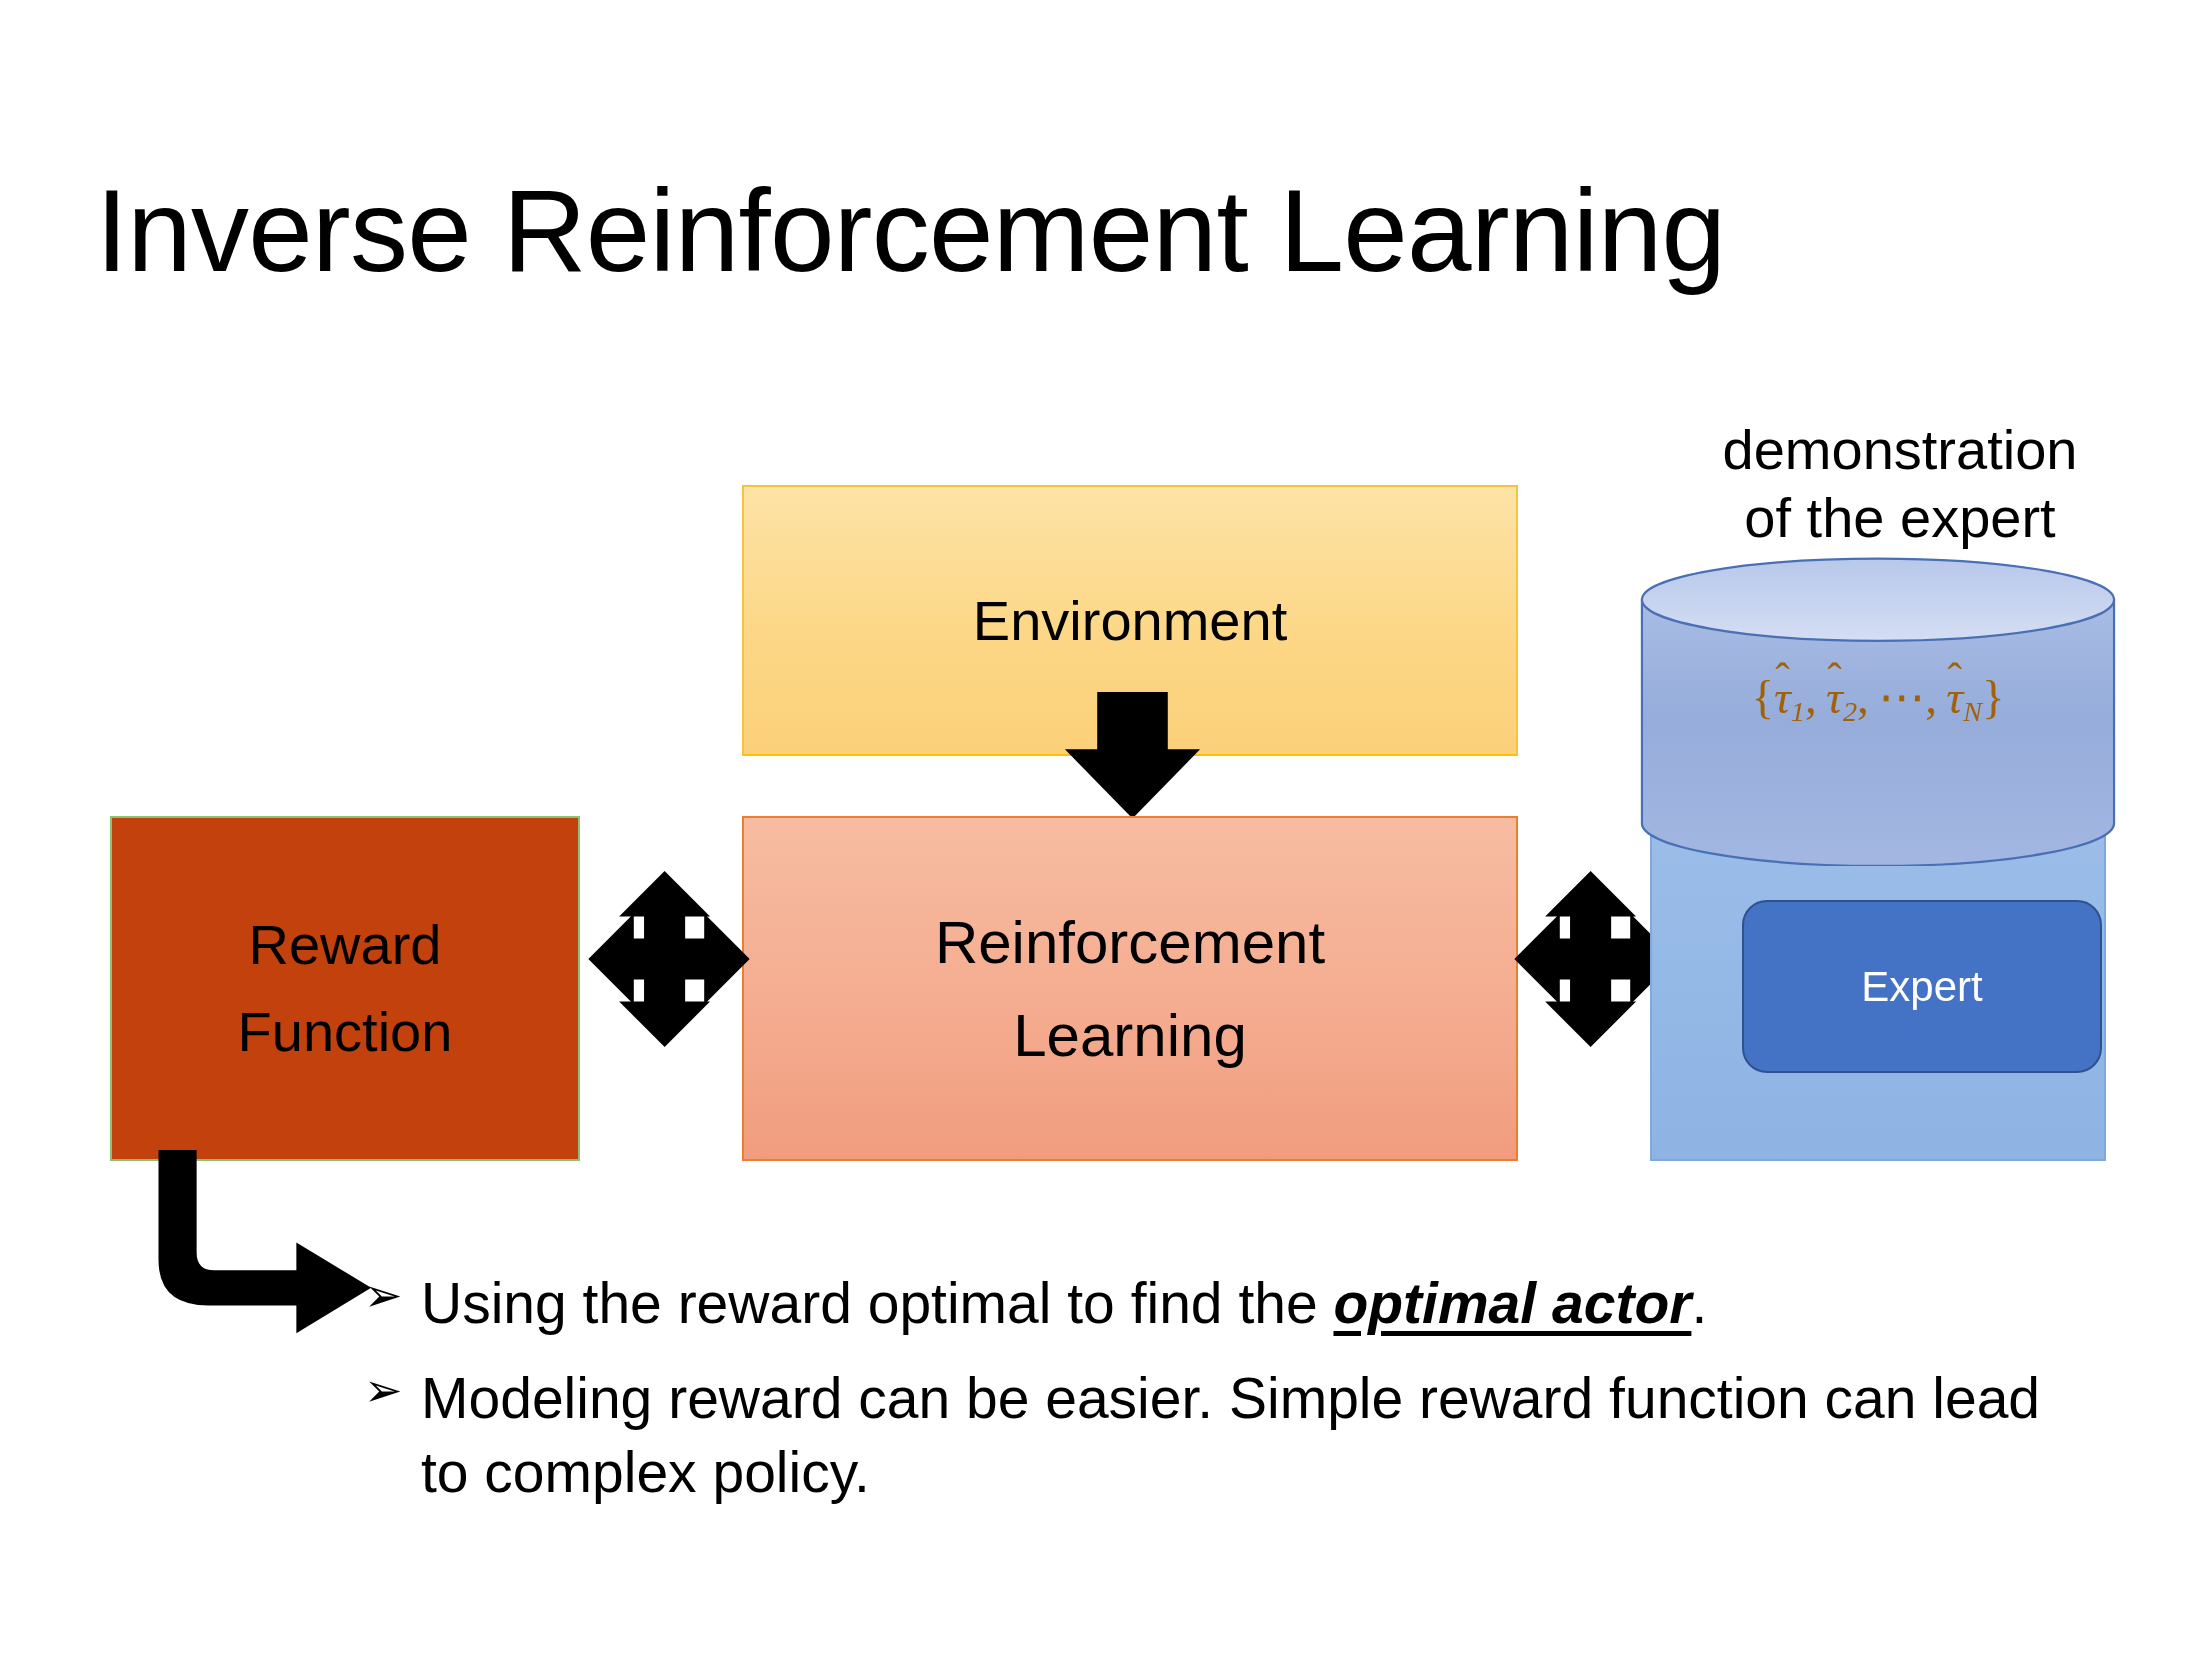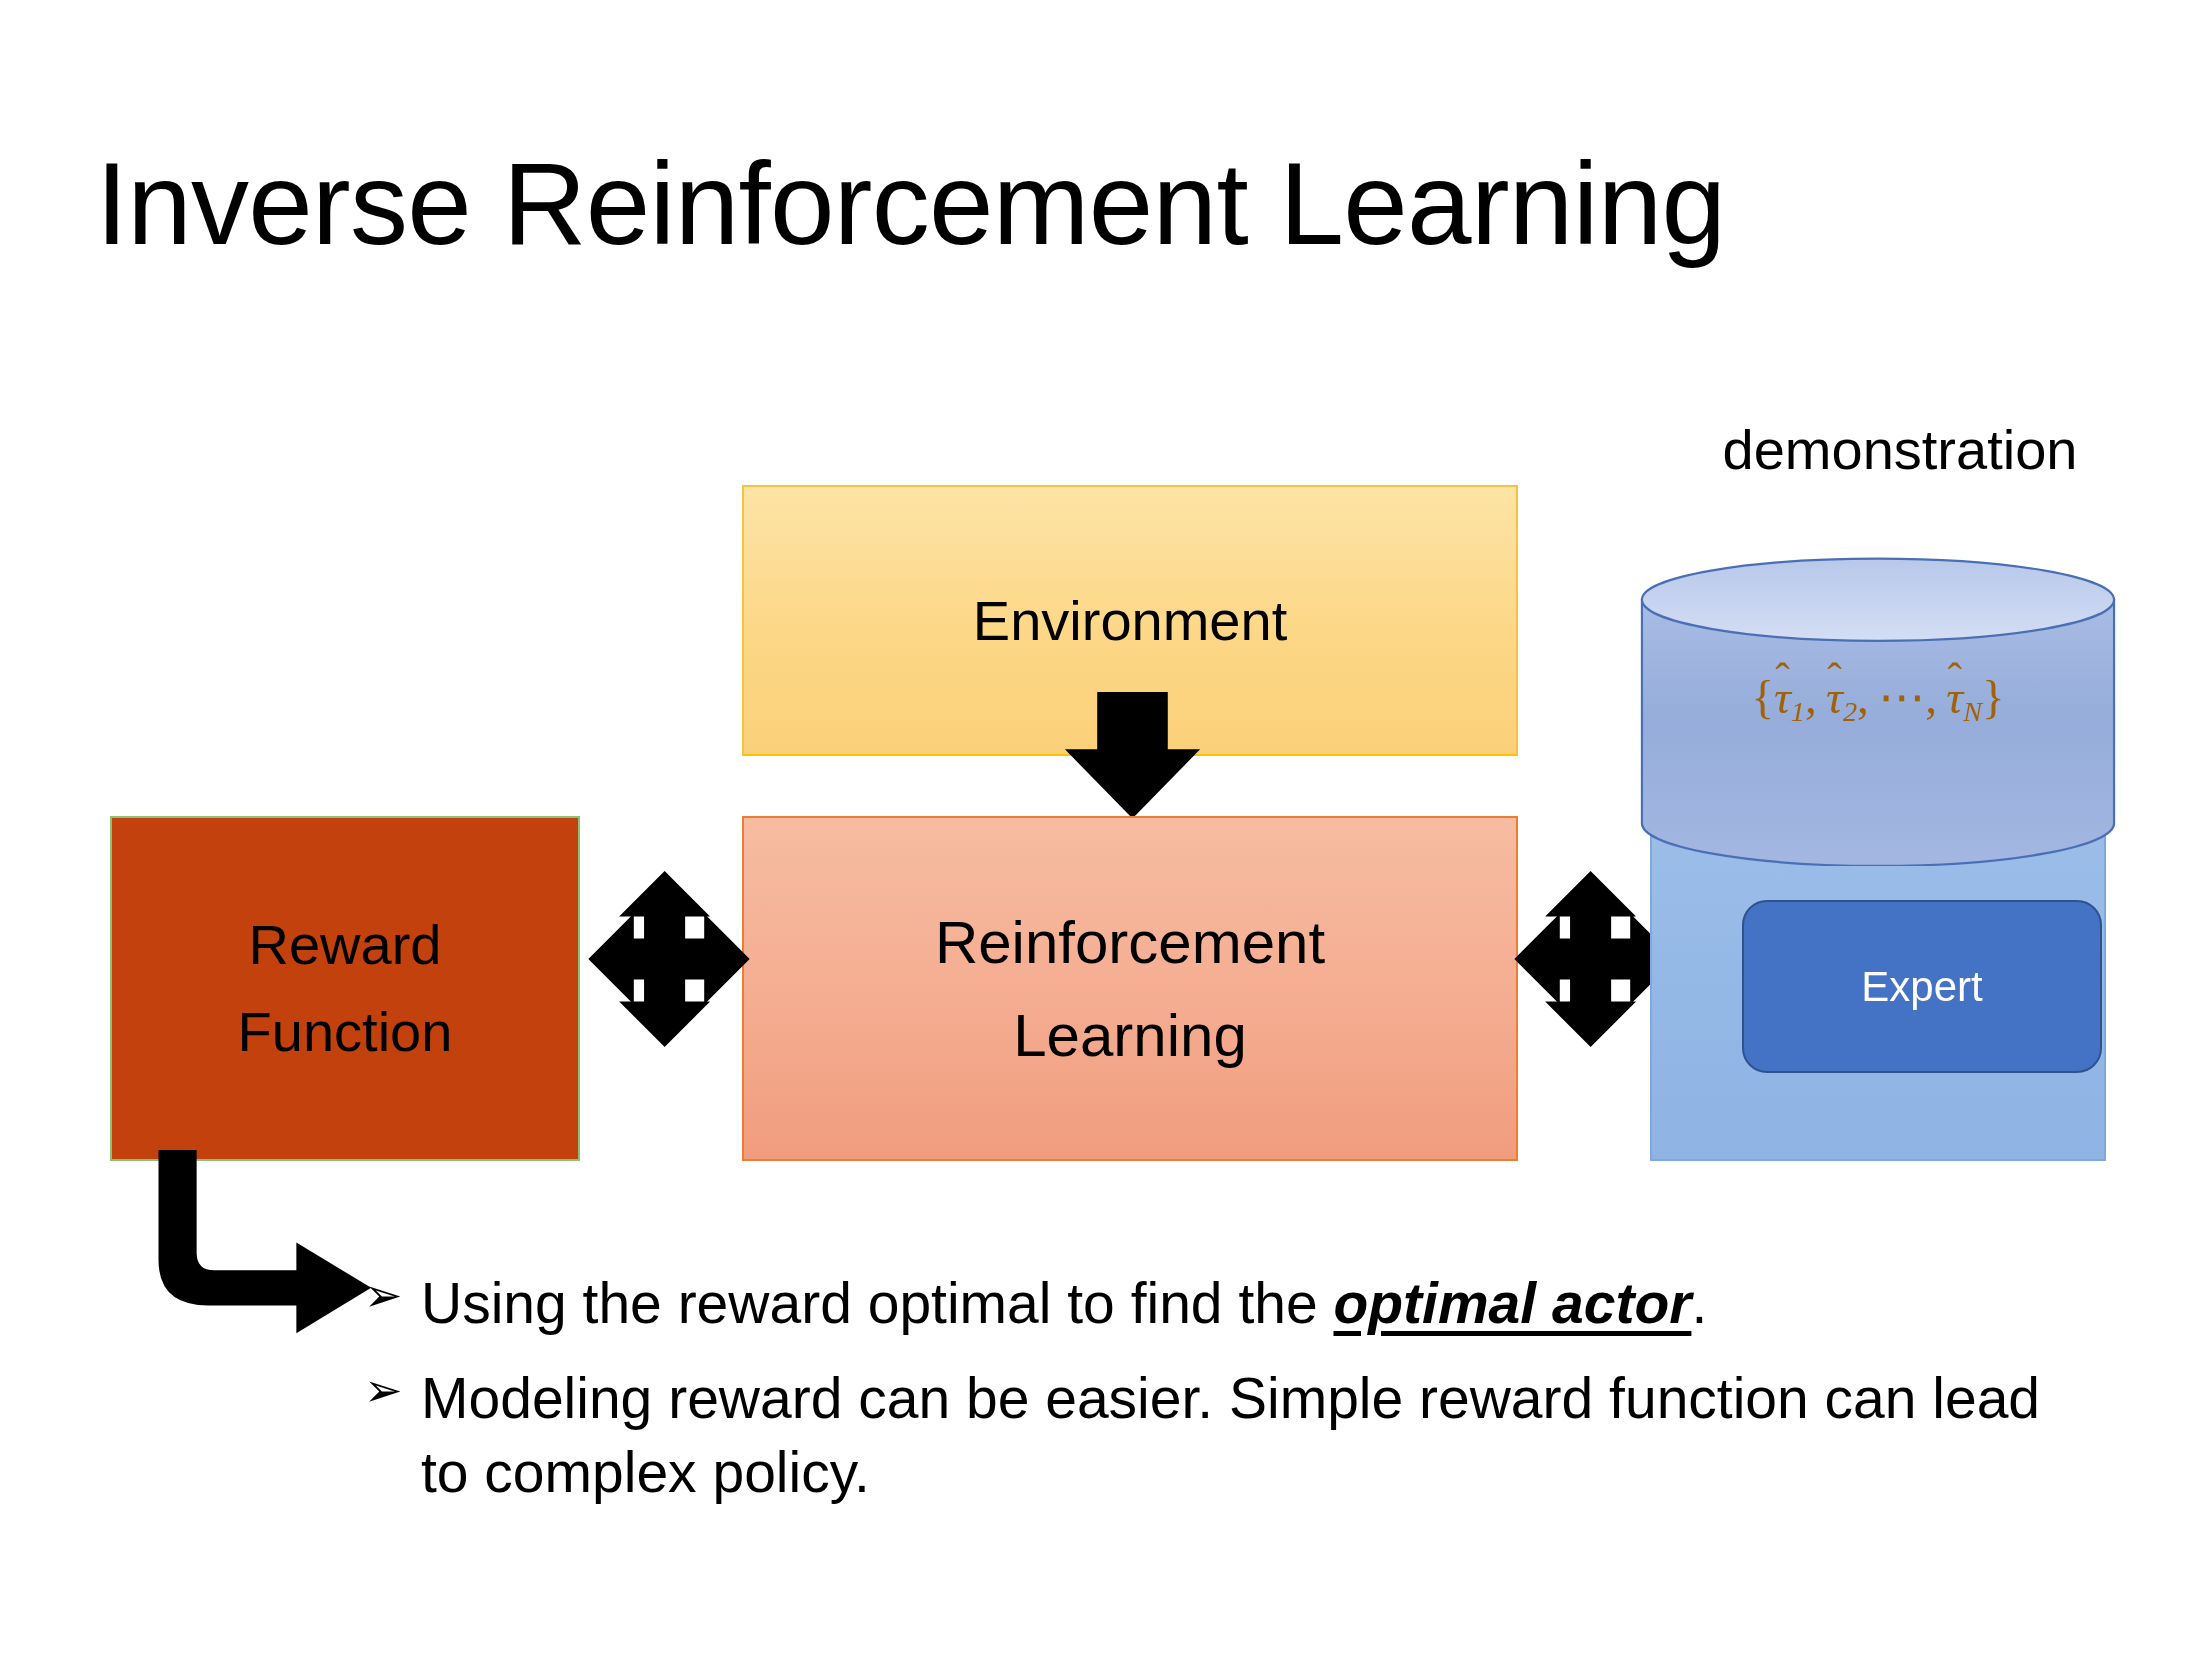--- a/index.html
+++ b/index.html
@@ -15,21 +15,21 @@
     width: 2205px;
     height: 1654px;
     background: #ffffff;
     overflow: hidden;
   }
 
   
   #title {
     position: absolute;
     left: 0;
-    top: 144px;
+    top: 171px;
     width: 1821px;
     text-align: center;
     font-size: 116px;
     line-height: 1.05;
     color: #000000;
     letter-spacing: -0.7px;
     white-space: nowrap;
   }
 
   
@@ -234,20 +234,21 @@
     <polygon points="0,120 62,58 62,92 158,92 158,58 220,120 158,182 158,148 62,148 62,182" fill="#000000"></polygon>
     <polygon points="104,0 42,62 76,62 76,178 42,178 104,240 166,178 132,178 132,62 166,62" fill="#000000"></polygon>
   </svg>
 
   <svg id="arrow-bent" class="arrow-svg" width="235" height="198" viewBox="0 0 320 270">
     <path d="M 10,0 L 10,150 Q 10,212 78,212 L 198,212 L 198,250 L 300,188 L 198,126 L 198,164 L 86,164 Q 62,164 62,140 L 62,0 Z" fill="#000000"></path>
   </svg>
 
   <div id="demo-caption">
     <div>demonstration</div>
+    <div>of the expert</div>
   </div>
 
   <div id="expert-container"></div>
 
   <div id="cylinder">
     <svg width="478" height="309" viewBox="0 0 650 420">
       <defs>
         <linearGradient id="cylBody" x1="0" y1="0" x2="0" y2="1">
           <stop offset="0%" stop-color="#A8BCE4"></stop>
           <stop offset="45%" stop-color="#96ACDA"></stop>

